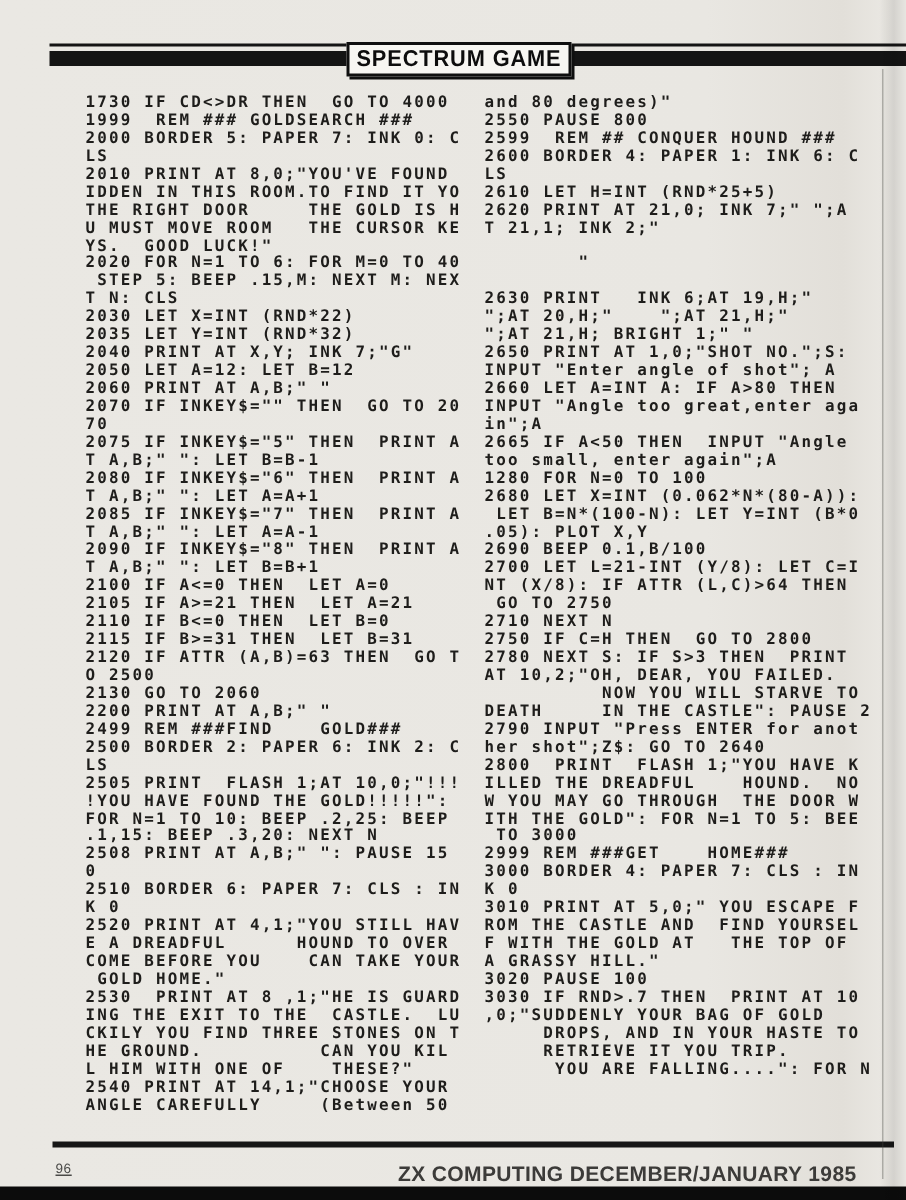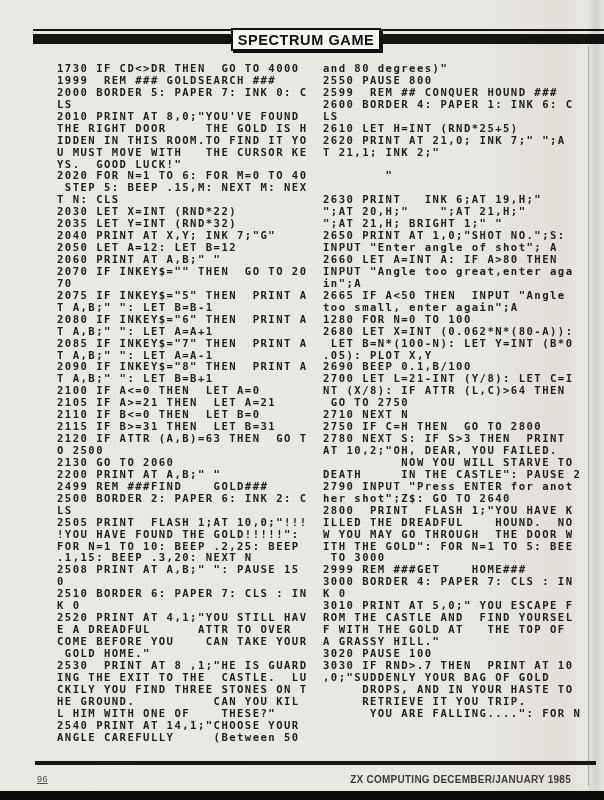--- a/index.html
+++ b/index.html
@@ -43,21 +43,21 @@
     white-space:pre;
   }
   
   .footer-rule{position:absolute;left:35px;width:561px;top:761px;height:4px;background:#161616;}
   .page-number{
     position:absolute;left:37px;top:774px;
     font-family:"Liberation Sans",sans-serif;font-size:9px;color:#4a4a48;letter-spacing:.4px;text-decoration:underline;
   }
   .magazine-title{
     position:absolute;right:33px;top:774px;
-    font-family:"Liberation Sans",sans-serif;font-size:10px;font-weight:600;color:#3c3b39;letter-spacing:.25px;
+    font-family:"Liberation Sans",sans-serif;font-size:14px;font-weight:600;color:#3c3b39;letter-spacing:.25px;
   }
   .bottom-bar{position:absolute;left:0;right:0;top:791px;height:9px;background:#0c0c0c;}
   
   .edge-shadow{
     position:absolute;right:0;top:0;width:18px;height:100%;
     background:linear-gradient(90deg,rgba(0,0,0,0) 0%,rgba(0,0,0,.10) 55%,rgba(0,0,0,.02) 100%);
     pointer-events:none;
   }
   .edge-line{
     position:absolute;left:588px;top:46px;bottom:14px;width:1px;
@@ -76,23 +76,23 @@
       <span>SPECTRUM GAME</span>
     </div>
   </div>
 
   <div class="code-col code-col-left">
       <div class="code-line">1730 IF CD&lt;&gt;DR THEN  GO TO 4000</div>
       <div class="code-line">1999  REM ### GOLDSEARCH ###</div>
       <div class="code-line">2000 BORDER 5: PAPER 7: INK 0: C</div>
       <div class="code-line">LS</div>
       <div class="code-line">2010 PRINT AT 8,0;"YOU'VE FOUND </div>
+      <div class="code-line">IDDEN IN THIS ROOM.TO FIND IT YO</div>
       <div class="code-line">THE RIGHT DOOR     THE GOLD IS H</div>
-      <div class="code-line">IDDEN IN THIS ROOM.TO FIND IT YO</div>
-      <div class="code-line">U MUST MOVE WITH   THE CURSOR KE</div>
+      <div class="code-line">U MUST MOVE ROOM   THE CURSOR KE</div>
       <div class="code-line">YS.  GOOD LUCK!"</div>
       <div class="code-line">2020 FOR N=1 TO 6: FOR M=0 TO 40</div>
       <div class="code-line"> STEP 5: BEEP .15,M: NEXT M: NEX</div>
       <div class="code-line">T N: CLS</div>
       <div class="code-line">2030 LET X=INT (RND*22)</div>
       <div class="code-line">2035 LET Y=INT (RND*32)</div>
       <div class="code-line">2040 PRINT AT X,Y; INK 7;"G"</div>
       <div class="code-line">2050 LET A=12: LET B=12</div>
       <div class="code-line">2060 PRINT AT A,B;" "</div>
       <div class="code-line">2070 IF INKEY$="" THEN  GO TO 20</div>
@@ -118,21 +118,21 @@
       <div class="code-line">LS</div>
       <div class="code-line">2505 PRINT  FLASH 1;AT 10,0;"!!!</div>
       <div class="code-line">!YOU HAVE FOUND THE GOLD!!!!!":</div>
       <div class="code-line">FOR N=1 TO 10: BEEP .2,25: BEEP</div>
       <div class="code-line">.1,15: BEEP .3,20: NEXT N</div>
       <div class="code-line">2508 PRINT AT A,B;" ": PAUSE 15</div>
       <div class="code-line">0</div>
       <div class="code-line">2510 BORDER 6: PAPER 7: CLS : IN</div>
       <div class="code-line">K 0</div>
       <div class="code-line">2520 PRINT AT 4,1;"YOU STILL HAV</div>
-      <div class="code-line">E A DREADFUL      ATTR TO OVER</div>
+      <div class="code-line">E A DREADFUL      HOUND TO OVER</div>
       <div class="code-line">COME BEFORE YOU    CAN TAKE YOUR</div>
       <div class="code-line"> GOLD HOME."</div>
       <div class="code-line">2530  PRINT AT 8 ,1;"HE IS GUARD</div>
       <div class="code-line">ING THE EXIT TO THE  CASTLE.  LU</div>
       <div class="code-line">CKILY YOU FIND THREE STONES ON T</div>
       <div class="code-line">HE GROUND.          CAN YOU KIL</div>
       <div class="code-line">L HIM WITH ONE OF    THESE?"</div>
       <div class="code-line">2540 PRINT AT 14,1;"CHOOSE YOUR </div>
       <div class="code-line">ANGLE CAREFULLY     (Between 50</div>
     </div>

